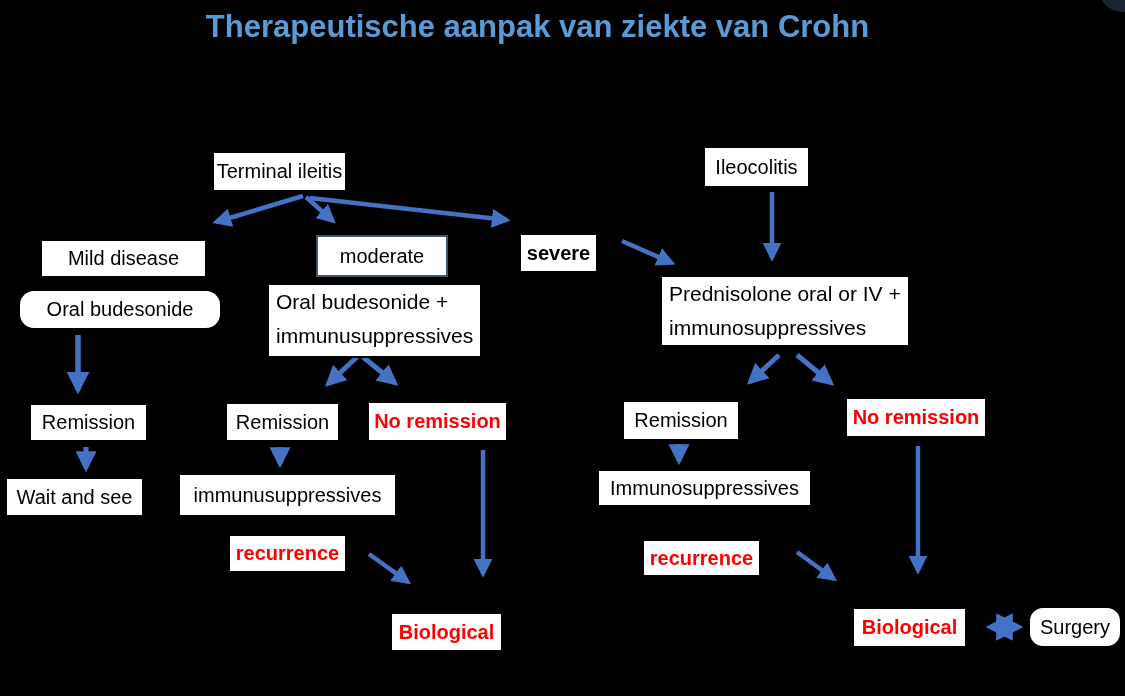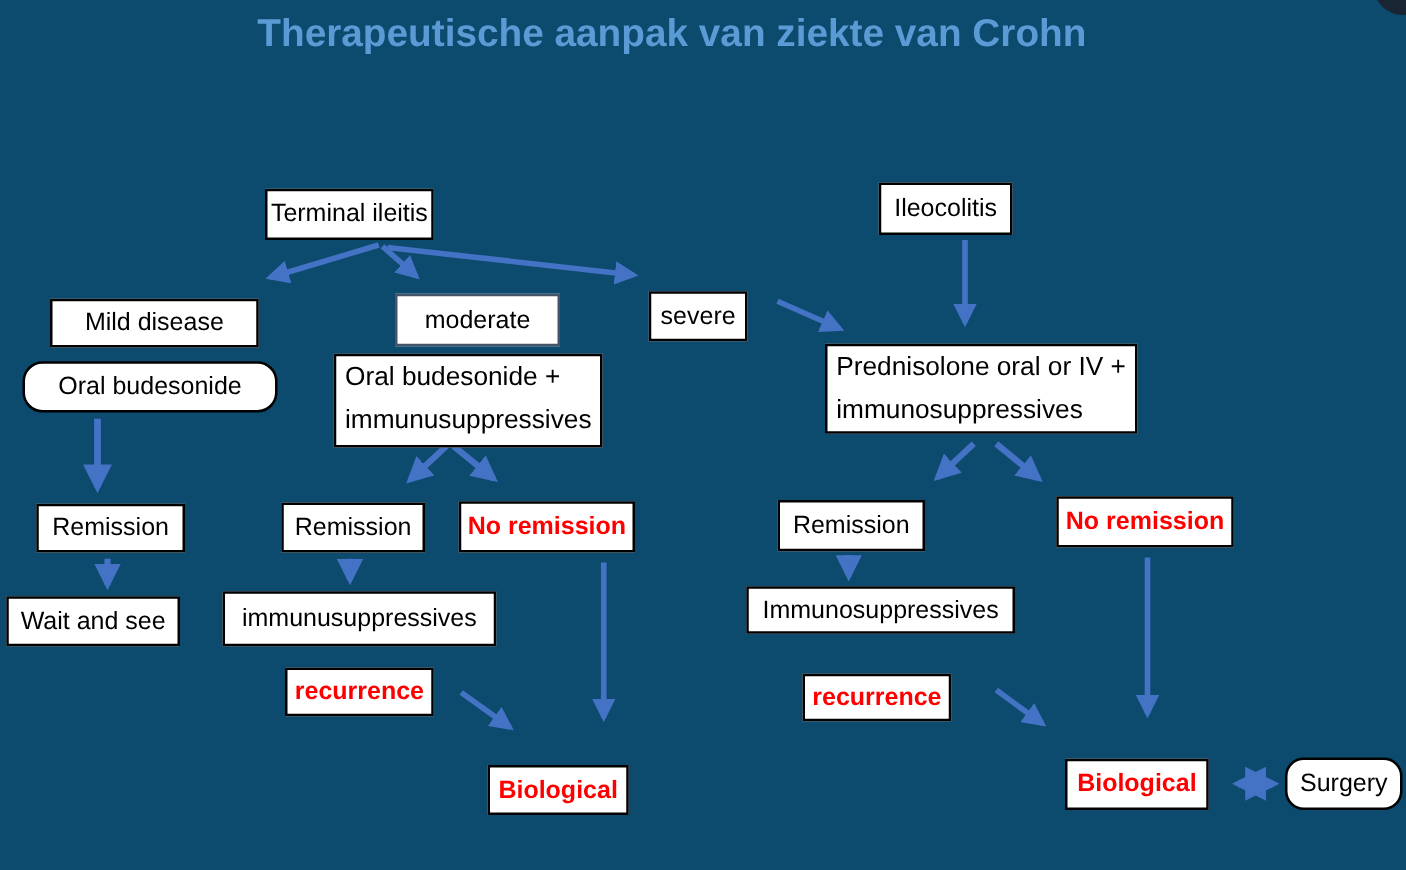--- a/index.html
+++ b/index.html
@@ -1,17 +1,17 @@
 <!DOCTYPE html>
 <html><head>
 <meta charset="utf-8">
 <style>
   html,body { margin:0; padding:0; background:#fff; }
   .canvas {
-    position:relative; width:1125px; height:696px; background:#0c4a6e;
+    position:relative; width:1125px; height:696px; background:#000000;
     overflow:hidden; font-family:"Liberation Sans", sans-serif;
   }
   .title {
     position:absolute; top:9px; left:0; width:1075px;
     text-align:center; font-size:31px; font-weight:bold;
     letter-spacing:0px;
   }
   .corner {
     position:absolute; top:-34px; right:-20px; width:46px; height:46px;
     border-radius:50%;
@@ -58,21 +58,21 @@
       <line x1="918" y1="446" x2="918" y2="571" stroke="#4472C4" stroke-width="4.5" marker-end="url(#ah)"></line>
       <line x1="797" y1="552" x2="834" y2="579" stroke="#4472C4" stroke-width="4.5" marker-end="url(#ah)"></line>
       <line x1="991" y1="627" x2="1018" y2="627" stroke="#4472C4" stroke-width="6.5" marker-end="url(#ah)" marker-start="url(#ah)"></line>
     </svg>
   <div id="nodes">
       <div class="node" style="left: 212px; top: 151px; width: 135px; height: 41px; border-color: rgb(0, 0, 0);">Terminal ileitis</div>
       <div class="node" style="left: 703px; top: 146px; width: 107px; height: 42px; border-color: rgb(0, 0, 0);">Ileocolitis</div>
       <div class="node" style="left: 40px; top: 239px; width: 167px; height: 39px; border-color: rgb(0, 0, 0);">Mild disease</div>
       <div class="node" style="left: 18px; top: 289px; width: 204px; height: 41px; border-color: rgb(0, 0, 0); border-radius: 16px;">Oral budesonide</div>
       <div class="node" style="left: 316px; top: 235px; width: 132px; height: 42px; border-color: rgb(68, 84, 106); border-width: 2px;">moderate</div>
-      <div class="node" style="left: 519px; top: 233px; width: 79px; height: 40px; border-color: rgb(0, 0, 0);">severe</div>
+      <div class="node" style="left: 519px; top: 233px; width: 79px; height: 40px; border-color: rgb(0, 0, 0); font-weight: bold;">severe</div>
       <div class="node multi" style="left: 267px; top: 283px; width: 215px; height: 75px; border-color: rgb(0, 0, 0);">
         <span>Oral budesonide +</span>
         <span>immunusuppressives</span>
       </div>
       <div class="node multi" style="left: 660px; top: 275px; width: 250px; height: 72px; border-color: rgb(0, 0, 0);">
         <span>Prednisolone oral or IV +</span>
         <span>immunosuppressives</span>
       </div>
       <div class="node" style="left: 29px; top: 403px; width: 119px; height: 39px; border-color: rgb(0, 0, 0);">Remission</div>
       <div class="node" style="left: 5px; top: 477px; width: 139px; height: 40px; border-color: rgb(0, 0, 0);">Wait and see</div>

